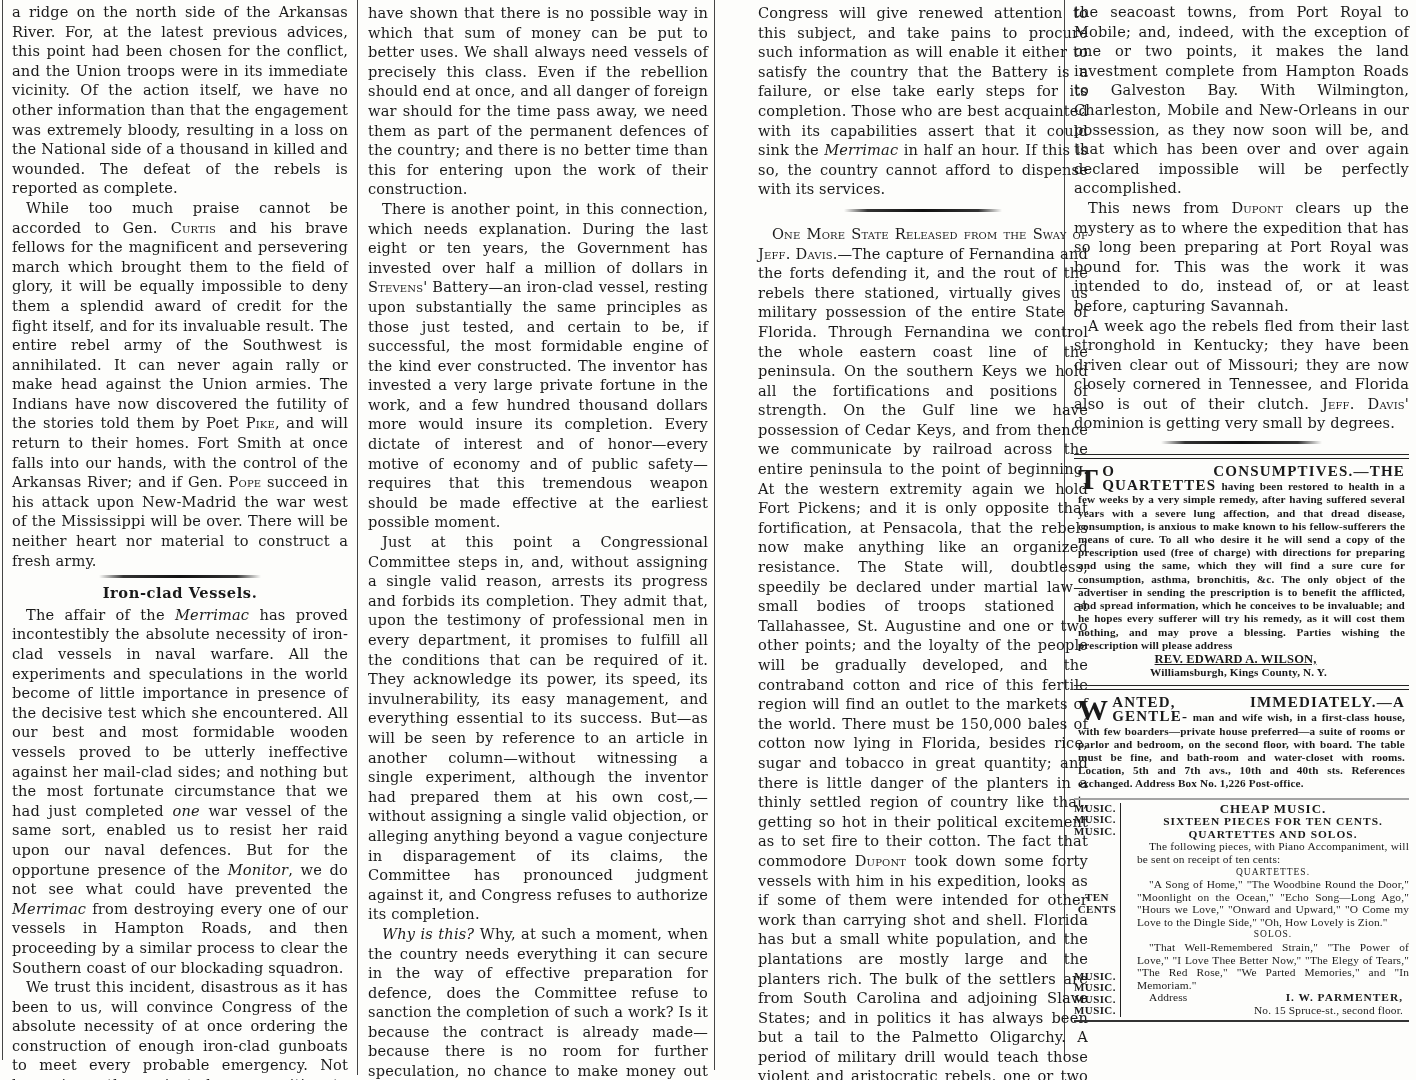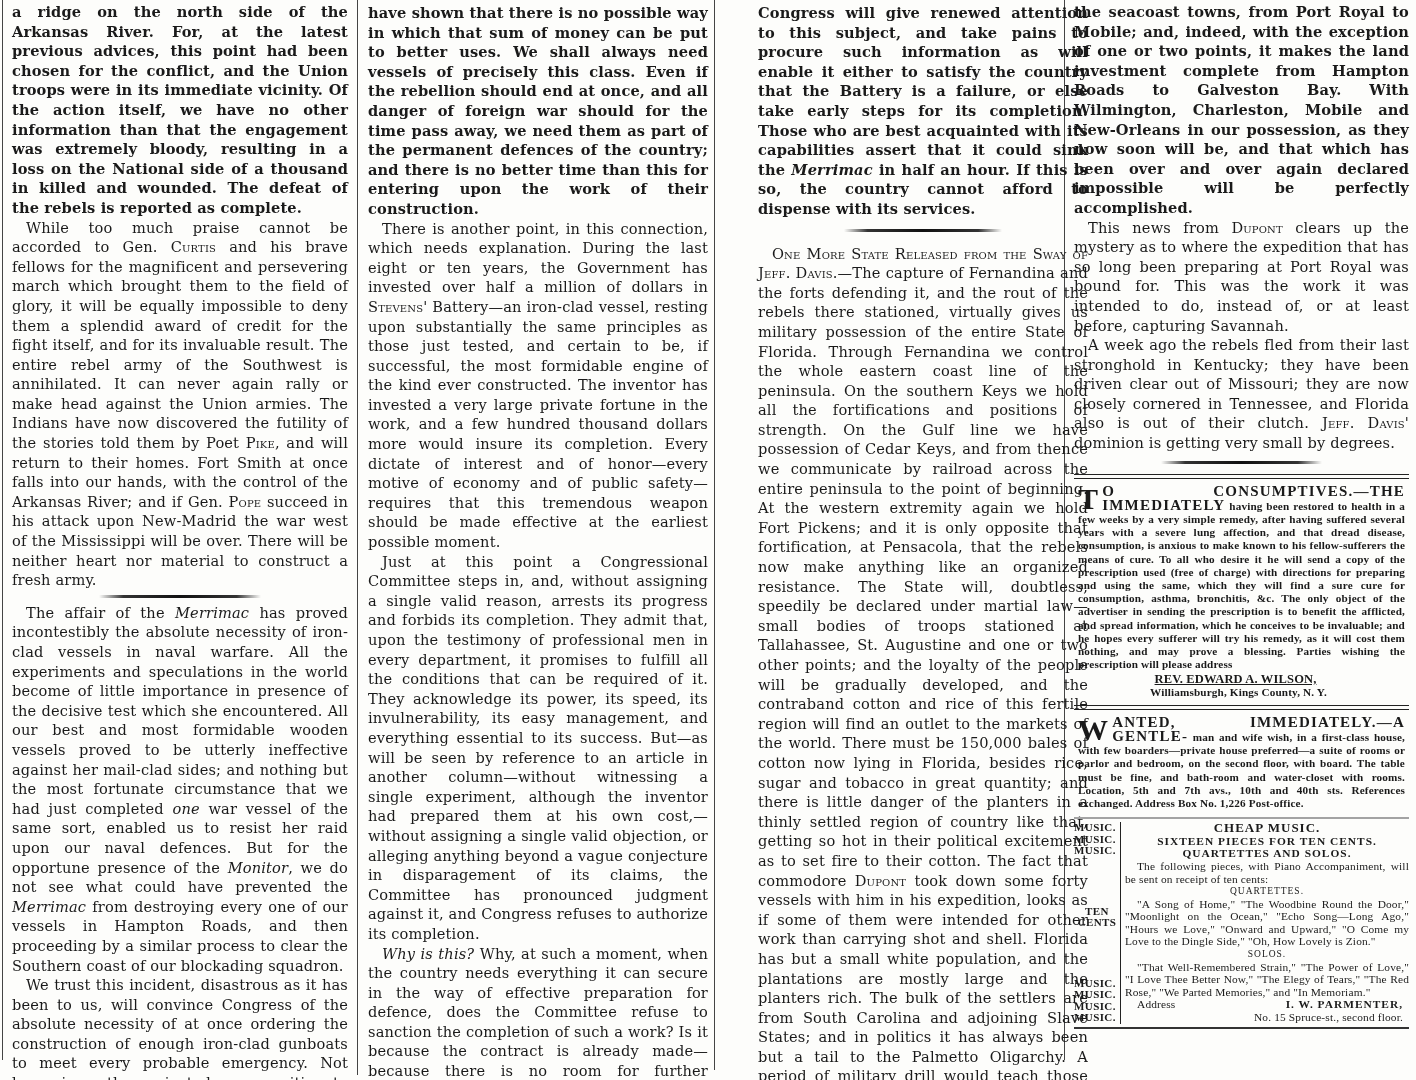--- a/index.html
+++ b/index.html
@@ -10,21 +10,21 @@
     position:relative;
   }
   .col {
     position:absolute; top:0; height:1080px; box-sizing:border-box;
     padding:0 4px 0 6px;
     font-size:14.6px; line-height:19.6px;
     text-align:justify; letter-spacing:0.15px;
   }
   .col p { margin:0; text-indent:0; }
   .col p.ind { text-indent:14px; }
-  .col p.noind { text-indent:0;font-weight:bold; }
+  .col p.noind { text-indent:0; }
   #c1 { left:6px; width:346px; padding-top:2px; }
   #c2 { left:362px; width:350px; padding-top:3px; }
   #c3 { left:752px; width:340px; padding-top:3px; }
   #c4 { left:1068px; width:345px; padding-top:2px; }
   .rule-v { position:absolute; top:0; width:1px; background:#444; }
   .rule-h { height:2px; background:#222; margin:5px auto; }
   .rule-h.short { width:48%; height:3px; background:linear-gradient(90deg,transparent,#333 15%,#111 50%,#333 85%,transparent); }
   .heading-center { text-align:center; font-weight:bold; letter-spacing:0.6px; margin:3px 0 2px; }
   .sc { font-variant:small-caps; }
   em { font-style:italic; }
@@ -34,37 +34,38 @@
     padding:3px 4px;
   }
   .ad .title { font-size:15px; letter-spacing:1.2px; }
   .ad .dropcap { font-size:30px; float:left; line-height:26px; margin-right:4px; margin-top:1px; }
   .ad .sig { text-align:center; padding-right:12px; font-size:12.5px; line-height:14px;text-decoration:underline; }
   .ad .sig2 { text-align:center; padding-right:6px; }
   .ad-rule { height:3px; border-top:1px solid #222; border-bottom:1px solid #222; margin:3px 0; }
   .music { display:flex; font-family:"Liberation Serif", serif; font-size:11.4px; line-height:12.6px; margin-top:4px; border-top:2px solid #a3a3a3; border-bottom:2px solid #333; padding:3px 0; }
   .music .side { width:46px; text-align:left; font-weight:bold; display:flex; flex-direction:column; justify-content:space-between; font-size:11px; letter-spacing:0.4px;}
   .music .side span { display:block; line-height:11.5px; }
-  .music .body { flex:1; border-left:1px solid #222; padding-left:4px; text-align:justify; }
+  .music .body { flex:1; border-left:1px solid #222; padding-left:16px; text-align:justify; }
   .music .center { text-align:center; }
   .music .hd { font-weight:bold; letter-spacing:1px; }
   .music .sub { font-size:9.5px; letter-spacing:1px; text-align:center; }
 </style>
 </head>
 <body>
 
 <div class="rule-v" style="left:2px;height:1060px;"></div>
 <div class="rule-v" style="left:357px;height:1075px;"></div>
 <div class="rule-v" style="left:714px;height:1070px;"></div>
 <div class="rule-v" style="left:1064px;height:1060px;"></div>
 
 <div class="col" id="c1">
   <p class="noind">a ridge on the north side of the Arkansas River. For, at the latest previous advices, this point had been chosen for the conflict, and the Union troops were in its immediate vicinity. Of the action itself, we have no other information than that the engagement was extremely bloody, resulting in a loss on the National side of a thousand in killed and wounded. The defeat of the rebels is reported as complete.</p>
   <p class="ind"><span>While too much praise cannot be accorded to Gen. </span><span class="sc">Curtis</span><span> and his brave fellows for the magnificent and persevering march which brought them to the field of glory, it will be equally impossible to deny them a splendid award of credit for the fight itself, and for its invaluable result. The entire rebel army of the Southwest is annihilated. It can never again rally or make head against the Union armies. The Indians have now discovered the futility of the stories told them by Poet </span><span class="sc">Pike</span><span>, and will return to their homes. Fort Smith at once falls into our hands, with the control of the Arkansas River; and if Gen. </span><span class="sc">Pope</span><span> succeed in his attack upon New-Madrid the war west of the Mississippi will be over. There will be neither heart nor material to construct a fresh army.</span></p>
   <div class="rule-h short"></div>
+  <div class="heading-center">Iron-clad Vessels.</div>
   <p class="ind"><span>The affair of the </span><em>Merrimac</em><span> has proved incontestibly the absolute necessity of iron-clad vessels in naval warfare. All the experiments and speculations in the world become of little importance in presence of the decisive test which she encountered. All our best and most formidable wooden vessels proved to be utterly ineffective against her mail-clad sides; and nothing but the most fortunate circumstance that we had just completed </span><em>one</em><span> war vessel of the same sort, enabled us to resist her raid upon our naval defences. But for the opportune presence of the </span><em>Monitor</em><span>, we do not see what could have prevented the </span><em>Merrimac</em><span> from destroying every one of our vessels in Hampton Roads, and then proceeding by a similar process to clear the Southern coast of our blockading squadron.</span></p>
   <p class="ind">We trust this incident, disastrous as it has been to us, will convince Congress of the absolute necessity of at once ordering the construction of enough iron-clad gunboats to meet every probable emergency. Not long since, they rejected a proposition to appropriate $15,000,000 to this purpose. Recent events</p>
 </div>
 
 <div class="col" id="c2">
   <p class="noind">have shown that there is no possible way in which that sum of money can be put to better uses. We shall always need vessels of precisely this class. Even if the rebellion should end at once, and all danger of foreign war should for the time pass away, we need them as part of the permanent defences of the country; and there is no better time than this for entering upon the work of their construction.</p>
   <p class="ind"><span>There is another point, in this connection, which needs explanation. During the last eight or ten years, the Government has invested over half a million of dollars in </span><span class="sc">Stevens'</span><span> Battery—an iron-clad vessel, resting upon substantially the same principles as those just tested, and certain to be, if successful, the most formidable engine of the kind ever constructed. The inventor has invested a very large private fortune in the work, and a few hundred thousand dollars more would insure its completion. Every dictate of interest and of honor—every motive of economy and of public safety—requires that this tremendous weapon should be made effective at the earliest possible moment.</span></p>
   <p class="ind">Just at this point a Congressional Committee steps in, and, without assigning a single valid reason, arrests its progress and forbids its completion. They admit that, upon the testimony of professional men in every department, it promises to fulfill all the conditions that can be required of it. They acknowledge its power, its speed, its invulnerability, its easy management, and everything essential to its success. But—as will be seen by reference to an article in another column—without witnessing a single experiment, although the inventor had prepared them at his own cost,—without assigning a single valid objection, or alleging anything beyond a vague conjecture in disparagement of its claims, the Committee has pronounced judgment against it, and Congress refuses to authorize its completion.</p>
   <p class="ind"><em>Why is this?</em><span> Why, at such a moment, when the country needs everything it can secure in the way of effective preparation for defence, does the Committee refuse to sanction the completion of such a work? Is it because the contract is already made—because there is no room for further speculation, no chance to make money out of it as a Government job? We trust</span></p>
 </div>
@@ -78,21 +79,21 @@
 
 <div class="col" id="c4">
   <p class="noind">the seacoast towns, from Port Royal to Mobile; and, indeed, with the exception of one or two points, it makes the land investment complete from Hampton Roads to Galveston Bay. With Wilmington, Charleston, Mobile and New-Orleans in our possession, as they now soon will be, and that which has been over and over again declared impossible will be perfectly accomplished.</p>
   <p class="ind"><span>This news from </span><span class="sc">Dupont</span><span> clears up the mystery as to where the expedition that has so long been preparing at Port Royal was bound for. This was the work it was intended to do, instead of, or at least before, capturing Savannah.</span></p>
   <p class="ind"><span>A week ago the rebels fled from their last stronghold in Kentucky; they have been driven clear out of Missouri; they are now closely cornered in Tennessee, and Florida also is out of their clutch. </span><span class="sc">Jeff. Davis'</span><span> dominion is getting very small by degrees.</span></p>
   <div class="rule-h short" style="margin:8px auto 10px;"></div>
 
   <div class="ad-rule"></div>
   <div class="ad">
     <span class="dropcap">T</span>
-    <span class="title">O CONSUMPTIVES.—THE IMMEDIATELY</span>
+    <span class="title">O CONSUMPTIVES.—THE QUARTETTES</span>
     <span>having been restored to health in a few weeks by a very simple remedy, after having suffered several years with a severe lung affection, and that dread disease, consumption, is anxious to make known to his fellow-sufferers the means of cure. To all who desire it he will send a copy of the prescription used (free of charge) with directions for preparing and using the same, which they will find a sure cure for consumption, asthma, bronchitis, &amp;c. The only object of the advertiser in sending the prescription is to benefit the afflicted, and spread information, which he conceives to be invaluable; and he hopes every sufferer will try his remedy, as it will cost them nothing, and may prove a blessing. Parties wishing the prescription will please address</span>
     <div class="sig">REV. EDWARD A. WILSON,</div>
     <div class="sig2">Williamsburgh, Kings County, N. Y.</div>
   </div>
 
   <div class="ad-rule"></div>
   <div class="ad">
     <span class="dropcap">W</span>
     <span class="title">ANTED, IMMEDIATELY.—A GENTLE-</span>
     <span>man and wife wish, in a first-class house, with few boarders—private house preferred—a suite of rooms or parlor and bedroom, on the second floor, with board. The table must be fine, and bath-room and water-closet with rooms. Location, 5th and 7th avs., 10th and 40th sts. References exchanged. Address Box No. 1,226 Post-office.</span>

